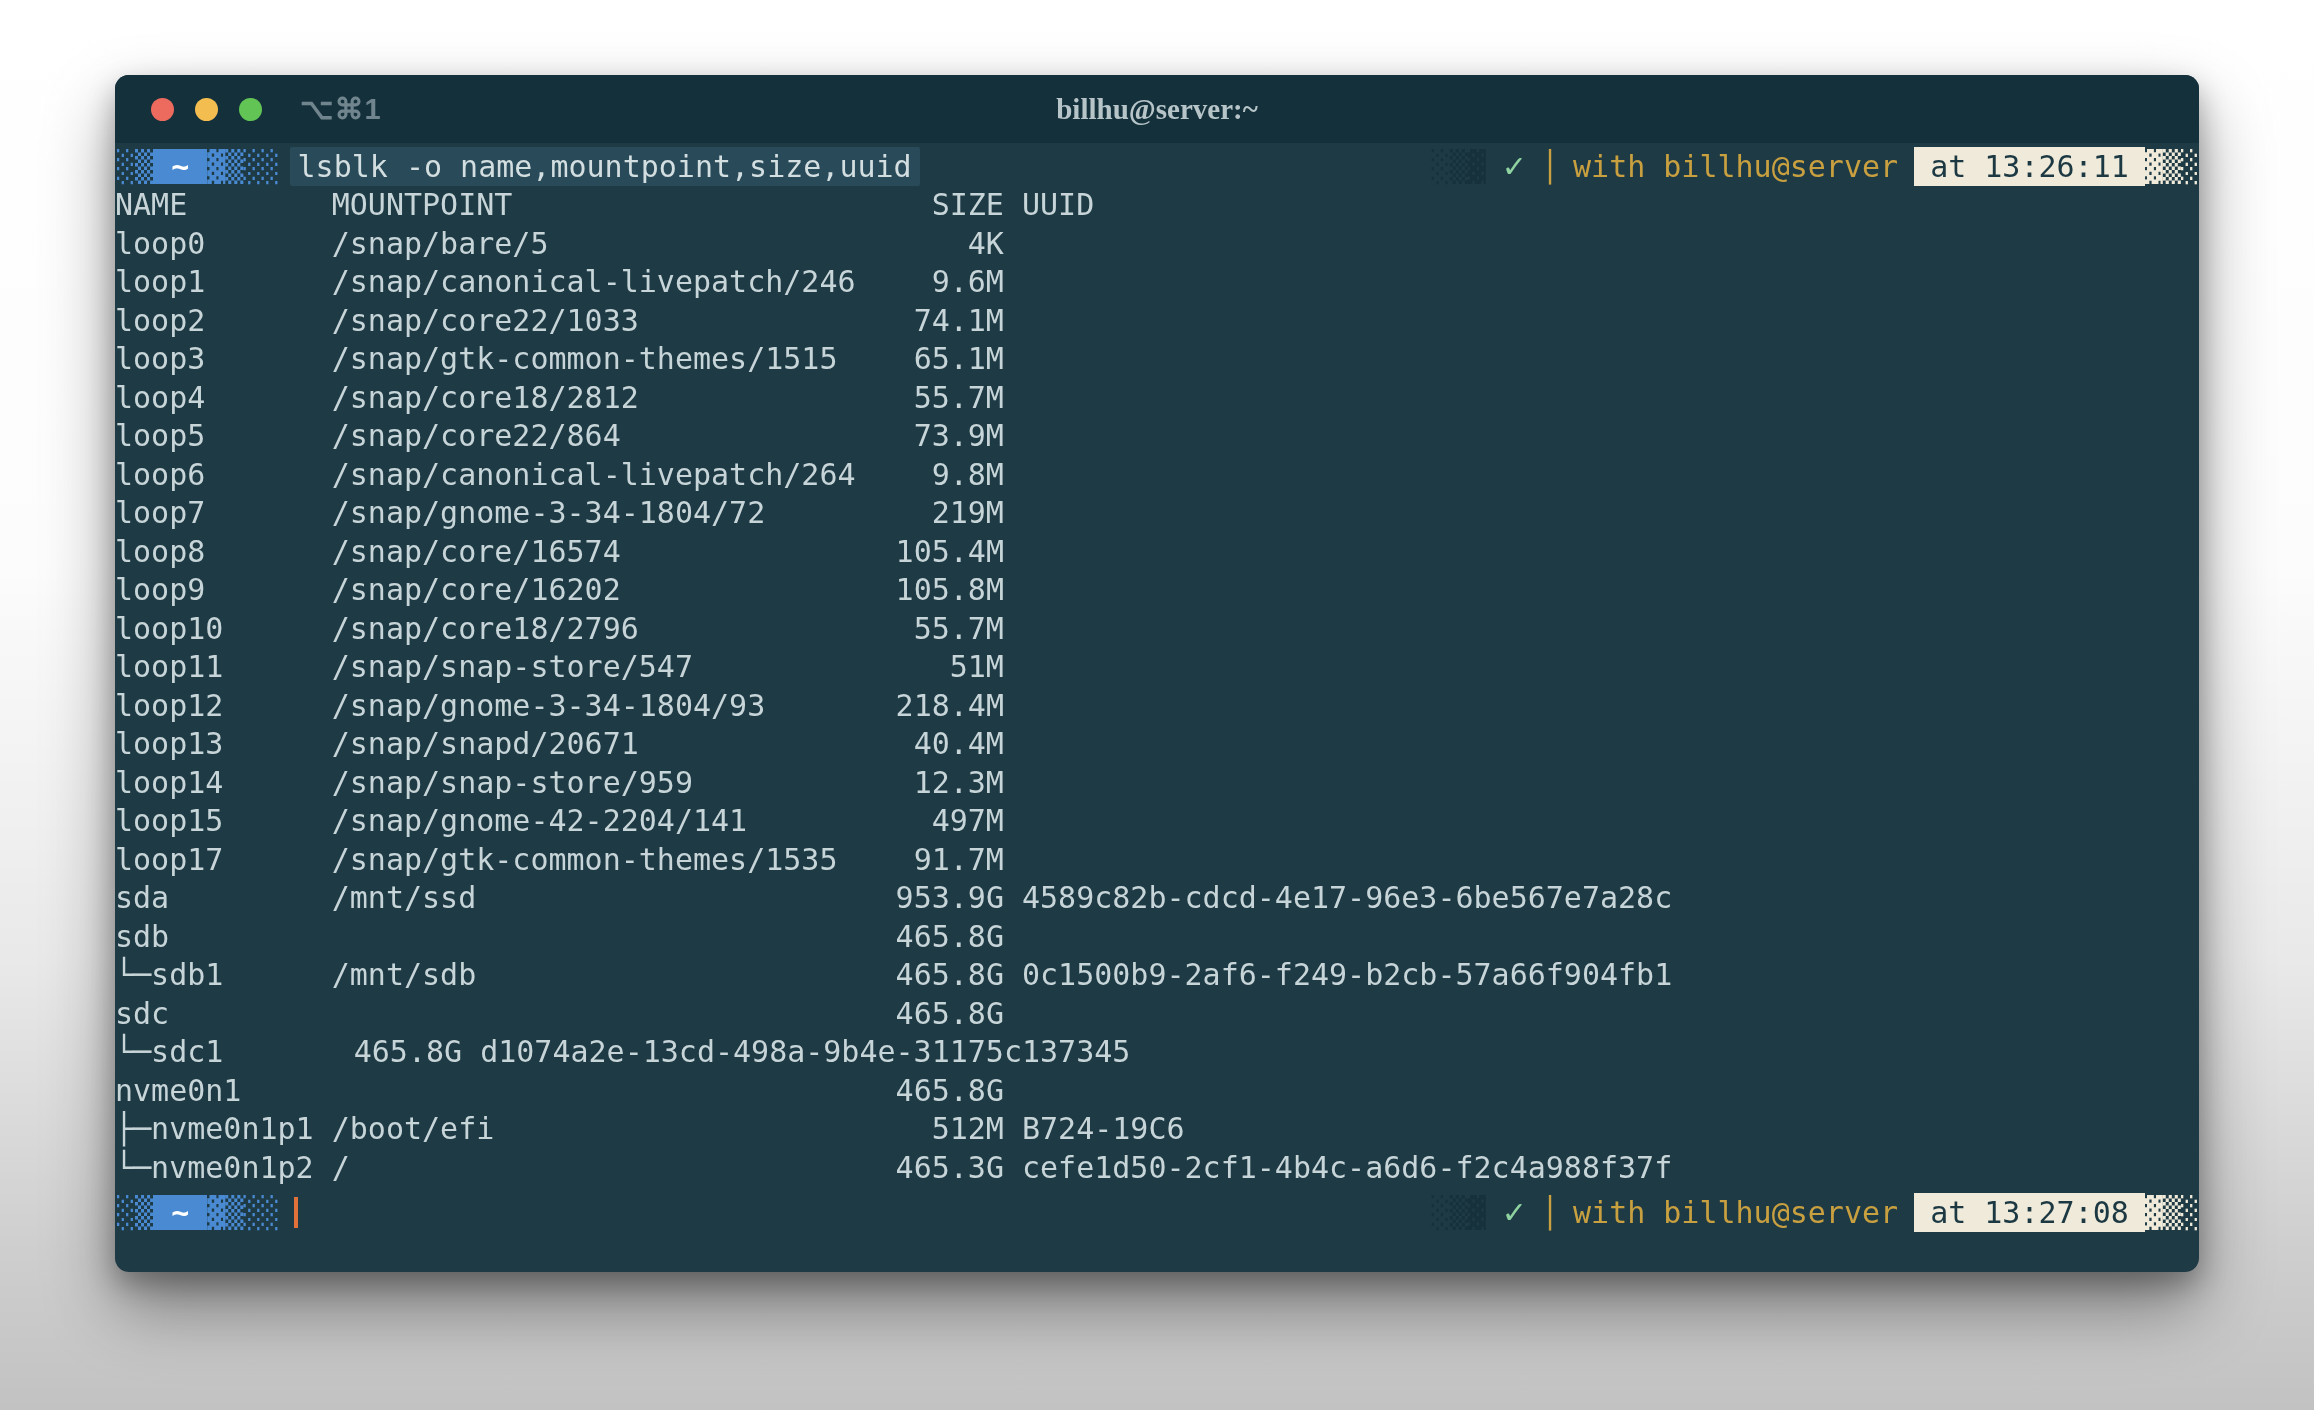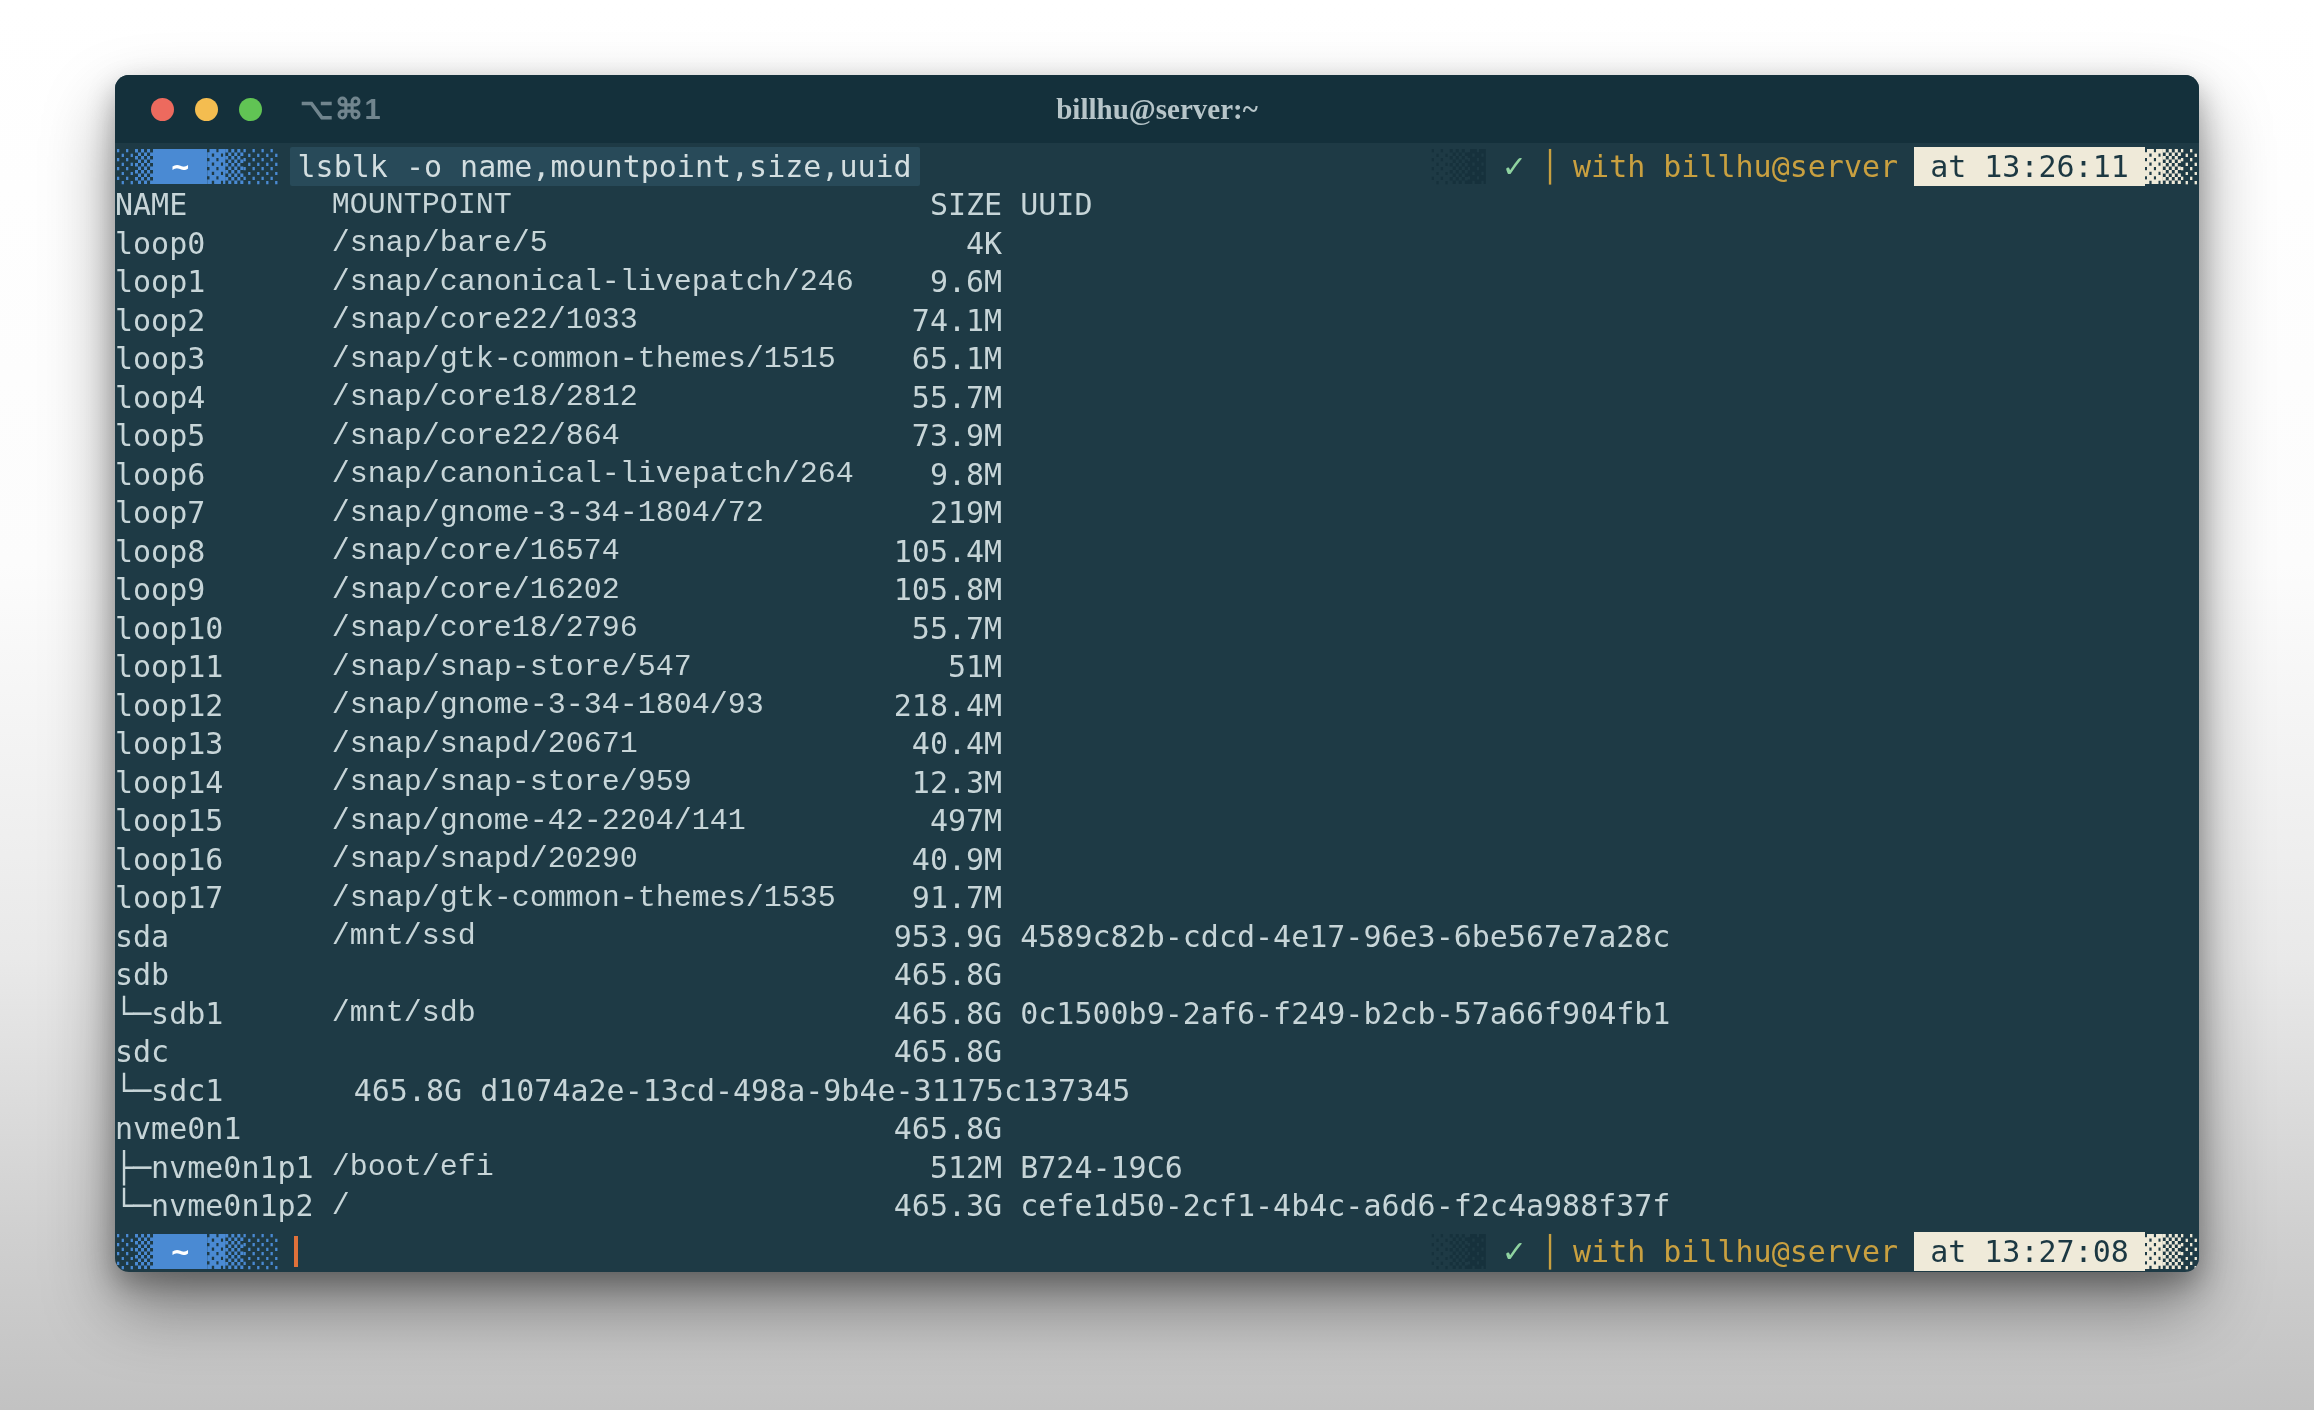--- a/index.html
+++ b/index.html
@@ -31,21 +31,21 @@
   }
   
   .term{
     position:absolute;top:68px;left:0;right:0;bottom:0;
     padding:4px 0 0 0;
     font-size:30px;color:#c7d5d8;
   }
   .line{height:38.5px;display:flex;align-items:center;white-space:pre;}
   .row{padding-left:0;}
   .c-name{display:inline-block;width:12ch;white-space:pre;}
-  .c-mount{display:inline-block;width:30ch;white-space:pre;font-family:Liberation Mono, monospace;}
+  .c-mount{display:inline-block;width:30ch;white-space:pre;}
   .c-size{display:inline-block;width:6ch;text-align:right;white-space:pre;margin-left:22px;}
   .c-uuid{display:inline-block;margin-left:1ch;white-space:pre;}
   
   .prompt{padding-left:2px;}
   .dither{letter-spacing:0;}
   .dither.blue{color:#4a8ad3;}
   .dither.dark{color:#16313c;}
   .dither.cream{color:#efead9;}
   .badge-core{background:#4a8ad3;color:#ffffff;padding:0 1ch;font-weight:bold;}
   .command{
@@ -209,26 +209,20 @@
           <span class="c-uuid"></span>
         </div>
 
         <div class="line row">
           <span class="c-name">loop15</span>
           <span class="c-mount">/snap/gnome-42-2204/141</span>
           <span class="c-size">497M</span>
           <span class="c-uuid"></span>
         </div>
 
-        <div class="line row">
-          <span class="c-name">loop16</span>
-          <span class="c-mount">/snap/snapd/20290</span>
-          <span class="c-size">40.9M</span>
-          <span class="c-uuid"></span>
-        </div>
 
         <div class="line row">
           <span class="c-name">loop17</span>
           <span class="c-mount">/snap/gtk-common-themes/1535</span>
           <span class="c-size">91.7M</span>
           <span class="c-uuid"></span>
         </div>
 
         <div class="line row">
           <span class="c-name">sda</span>

